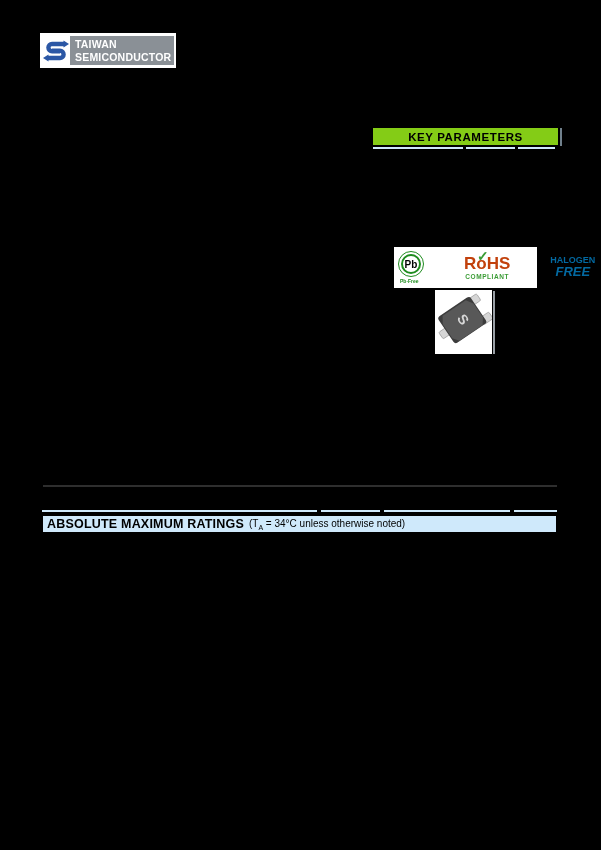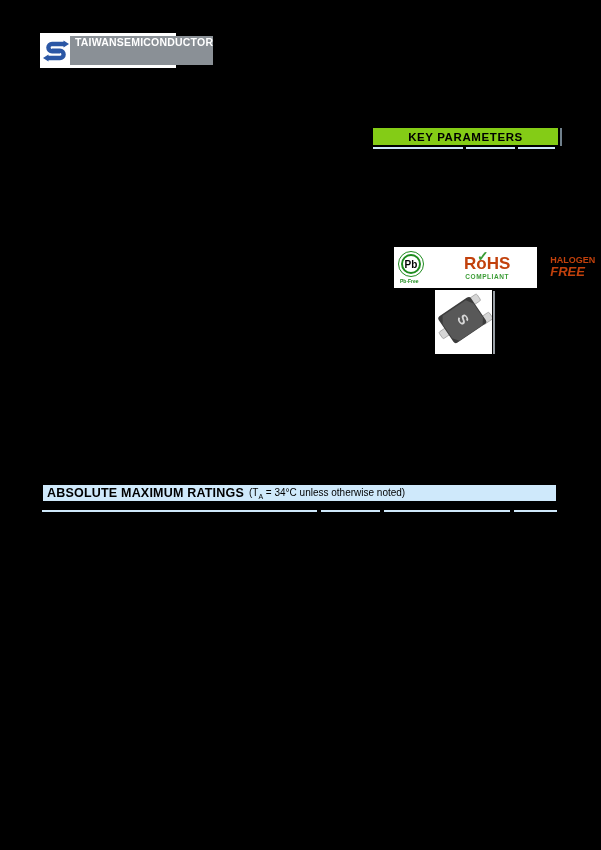--- a/index.html
+++ b/index.html
@@ -13,32 +13,32 @@
     background:#ffffff;display:flex;align-items:center;
     padding:2px;box-sizing:border-box;
   }
   .logo-mark{
     width:28px;height:29px;background:#ffffff;
     display:flex;align-items:center;justify-content:center;flex:0 0 auto;
   }
   .logo-text{
     flex:1 1 auto;height:29px;background:#8a9096;color:#ffffff;
     font-weight:bold;font-size:10.5px;line-height:1.22;letter-spacing:0.2px;
-    display:flex;flex-direction:row;justify-content:center;
+    display:flex;flex-direction:column;justify-content:center;
     padding-left:5px;box-sizing:border-box;
   }
   
   .kp-bar{
     position:absolute;left:372px;top:127px;width:187px;height:19px;
     background:#84cc16;border:1.6px solid #000;box-sizing:border-box;
     display:flex;align-items:center;justify-content:center;
     font-weight:bold;font-size:11.5px;letter-spacing:0.6px;color:#000;
   }
   .abs-bar{
-    position:absolute;left:42px;top:484px;width:515px;height:18px;
+    position:absolute;left:42px;top:515px;width:515px;height:18px;
     background:#cfe9fb;border:1.6px solid #000;box-sizing:border-box;
     display:flex;align-items:center;padding-left:4px;color:#000;
     white-space:nowrap;overflow:hidden;
   }
   .abs-title{font-weight:bold;font-size:12.5px;letter-spacing:0.2px;}
   .abs-cond{font-size:10px;margin-left:5px;}
   .abs-cond sub{font-size:7px;}
   
   .seg{position:absolute;height:2px;background:#cfe9fb;}
   .vtick{position:absolute;width:2px;}
@@ -63,21 +63,21 @@
   .pb-caption{font-size:5px;font-weight:bold;color:#1e8c1e;text-align:left;
     padding-left:2px;margin-top:1px;}
   .rohs{width:56px;text-align:center;position:relative;}
   .rohs-name{font-weight:bold;font-size:17px;color:#c2410c;line-height:1;}
   .rohs-check{
     position:absolute;left:13px;top:-7px;color:#3a9c35;
     font-size:14px;font-weight:bold;
   }
   .rohs-sub{font-size:6.5px;font-weight:bold;color:#3a9c35;
     letter-spacing:0.55px;margin-top:1px;}
-  .halogen{width:46px;color:#c2410c;line-height:1.05;}
+  .halogen{width:46px;text-align:center;color:#0369a1;line-height:1.05;}
   .halogen-1{font-size:9px;font-weight:bold;}
   .halogen-2{font-size:13px;font-weight:bold;font-style:italic;}
   
   .pkg-box{
     position:absolute;left:435px;top:290px;width:57px;height:64px;
     background:#ffffff;
   }
 </style>
 </head>
 <body>

